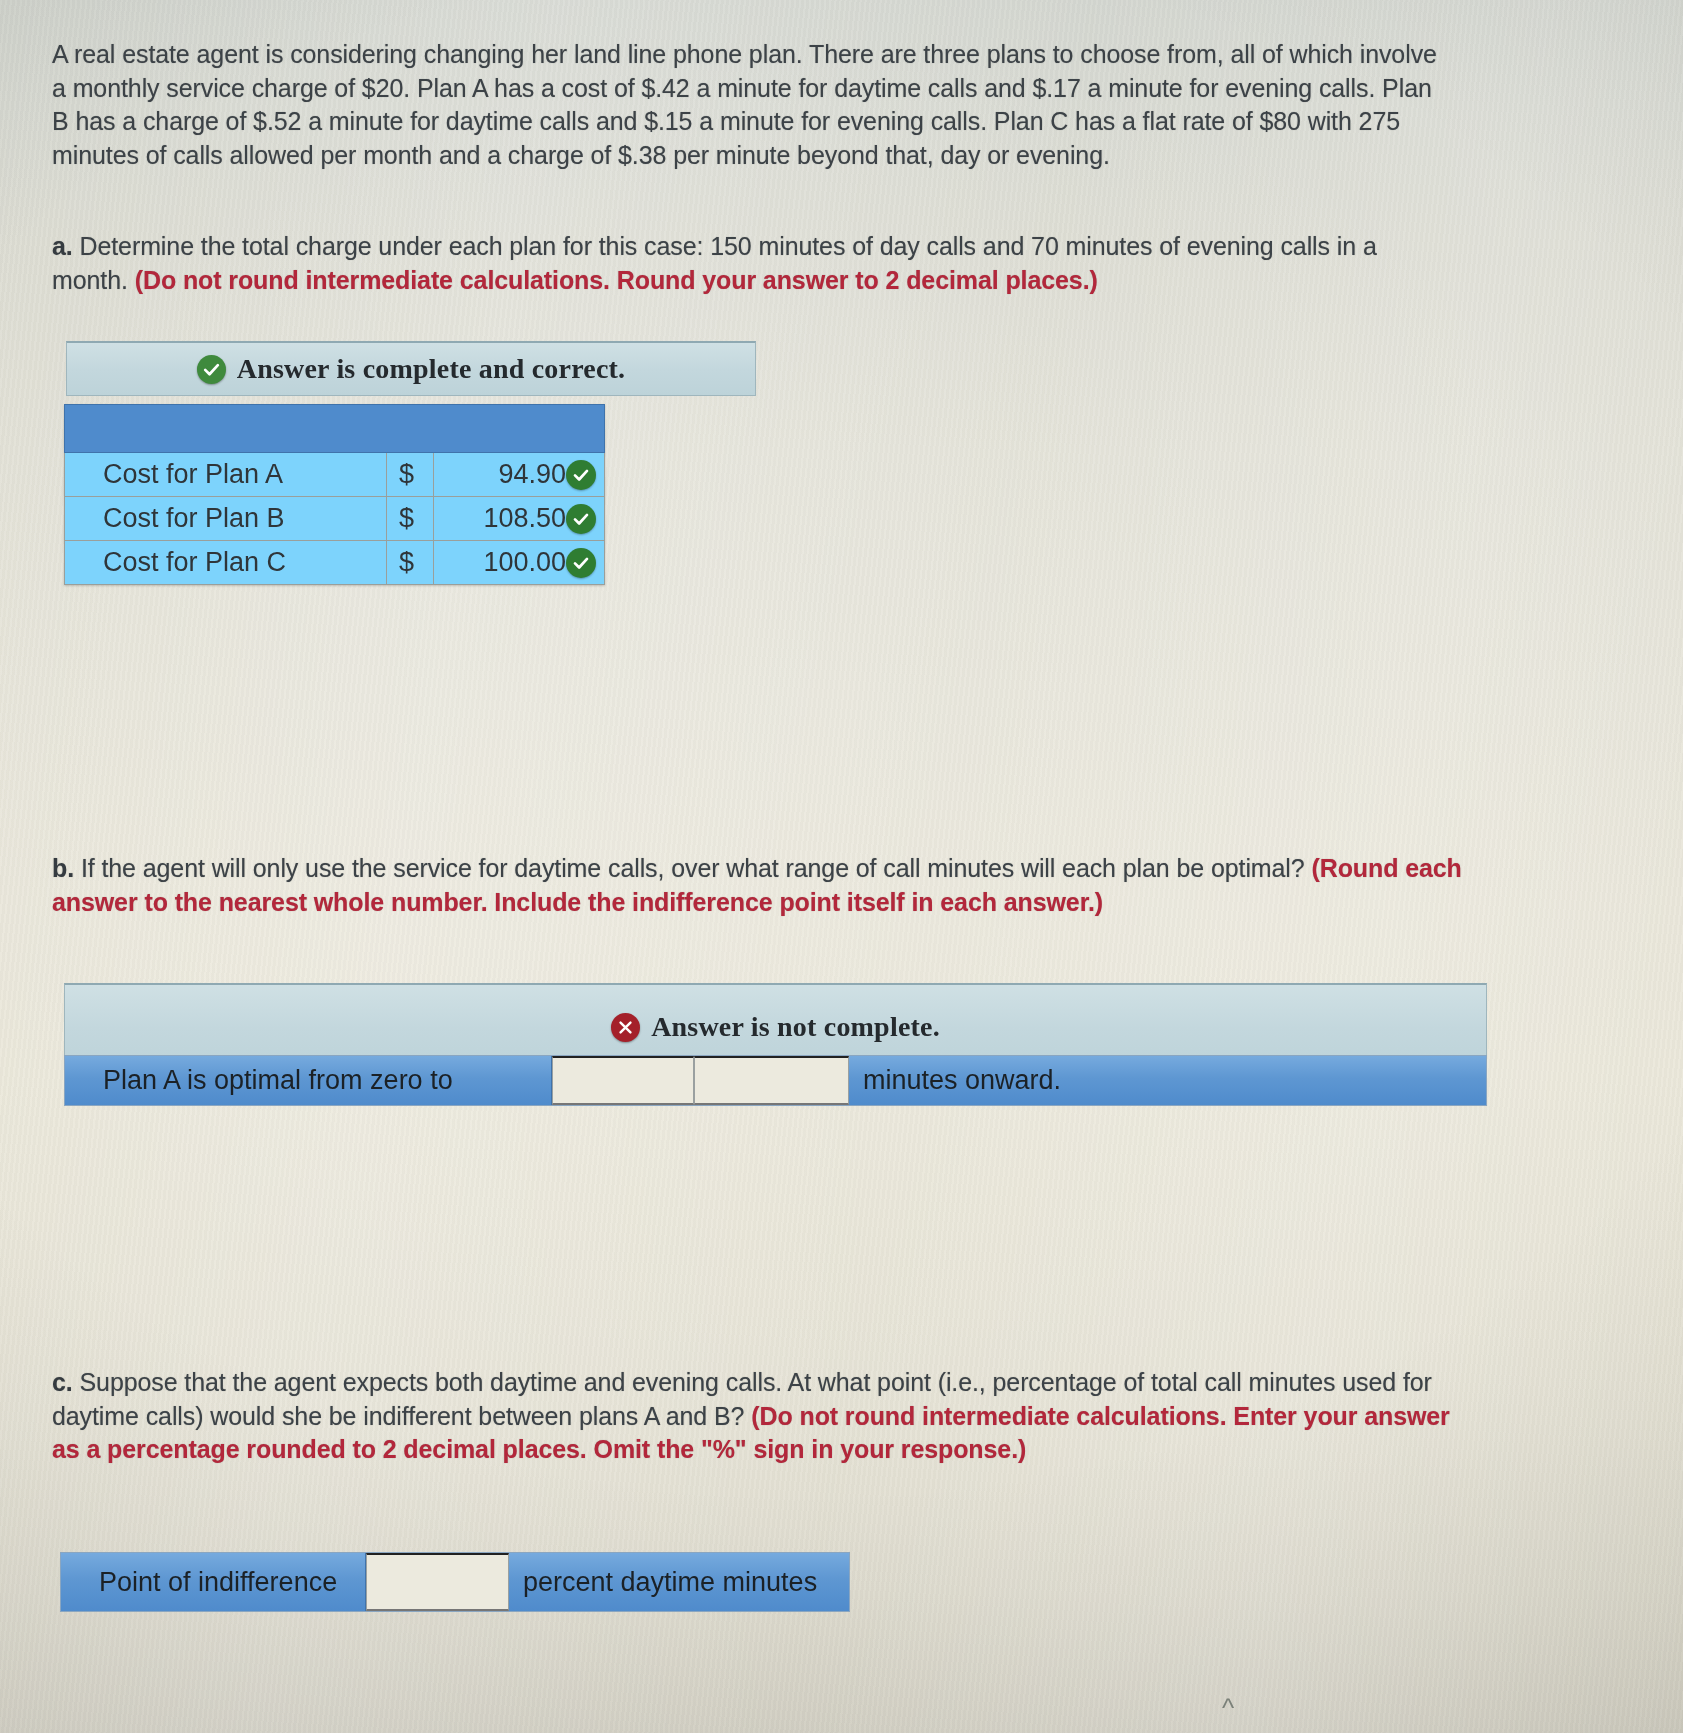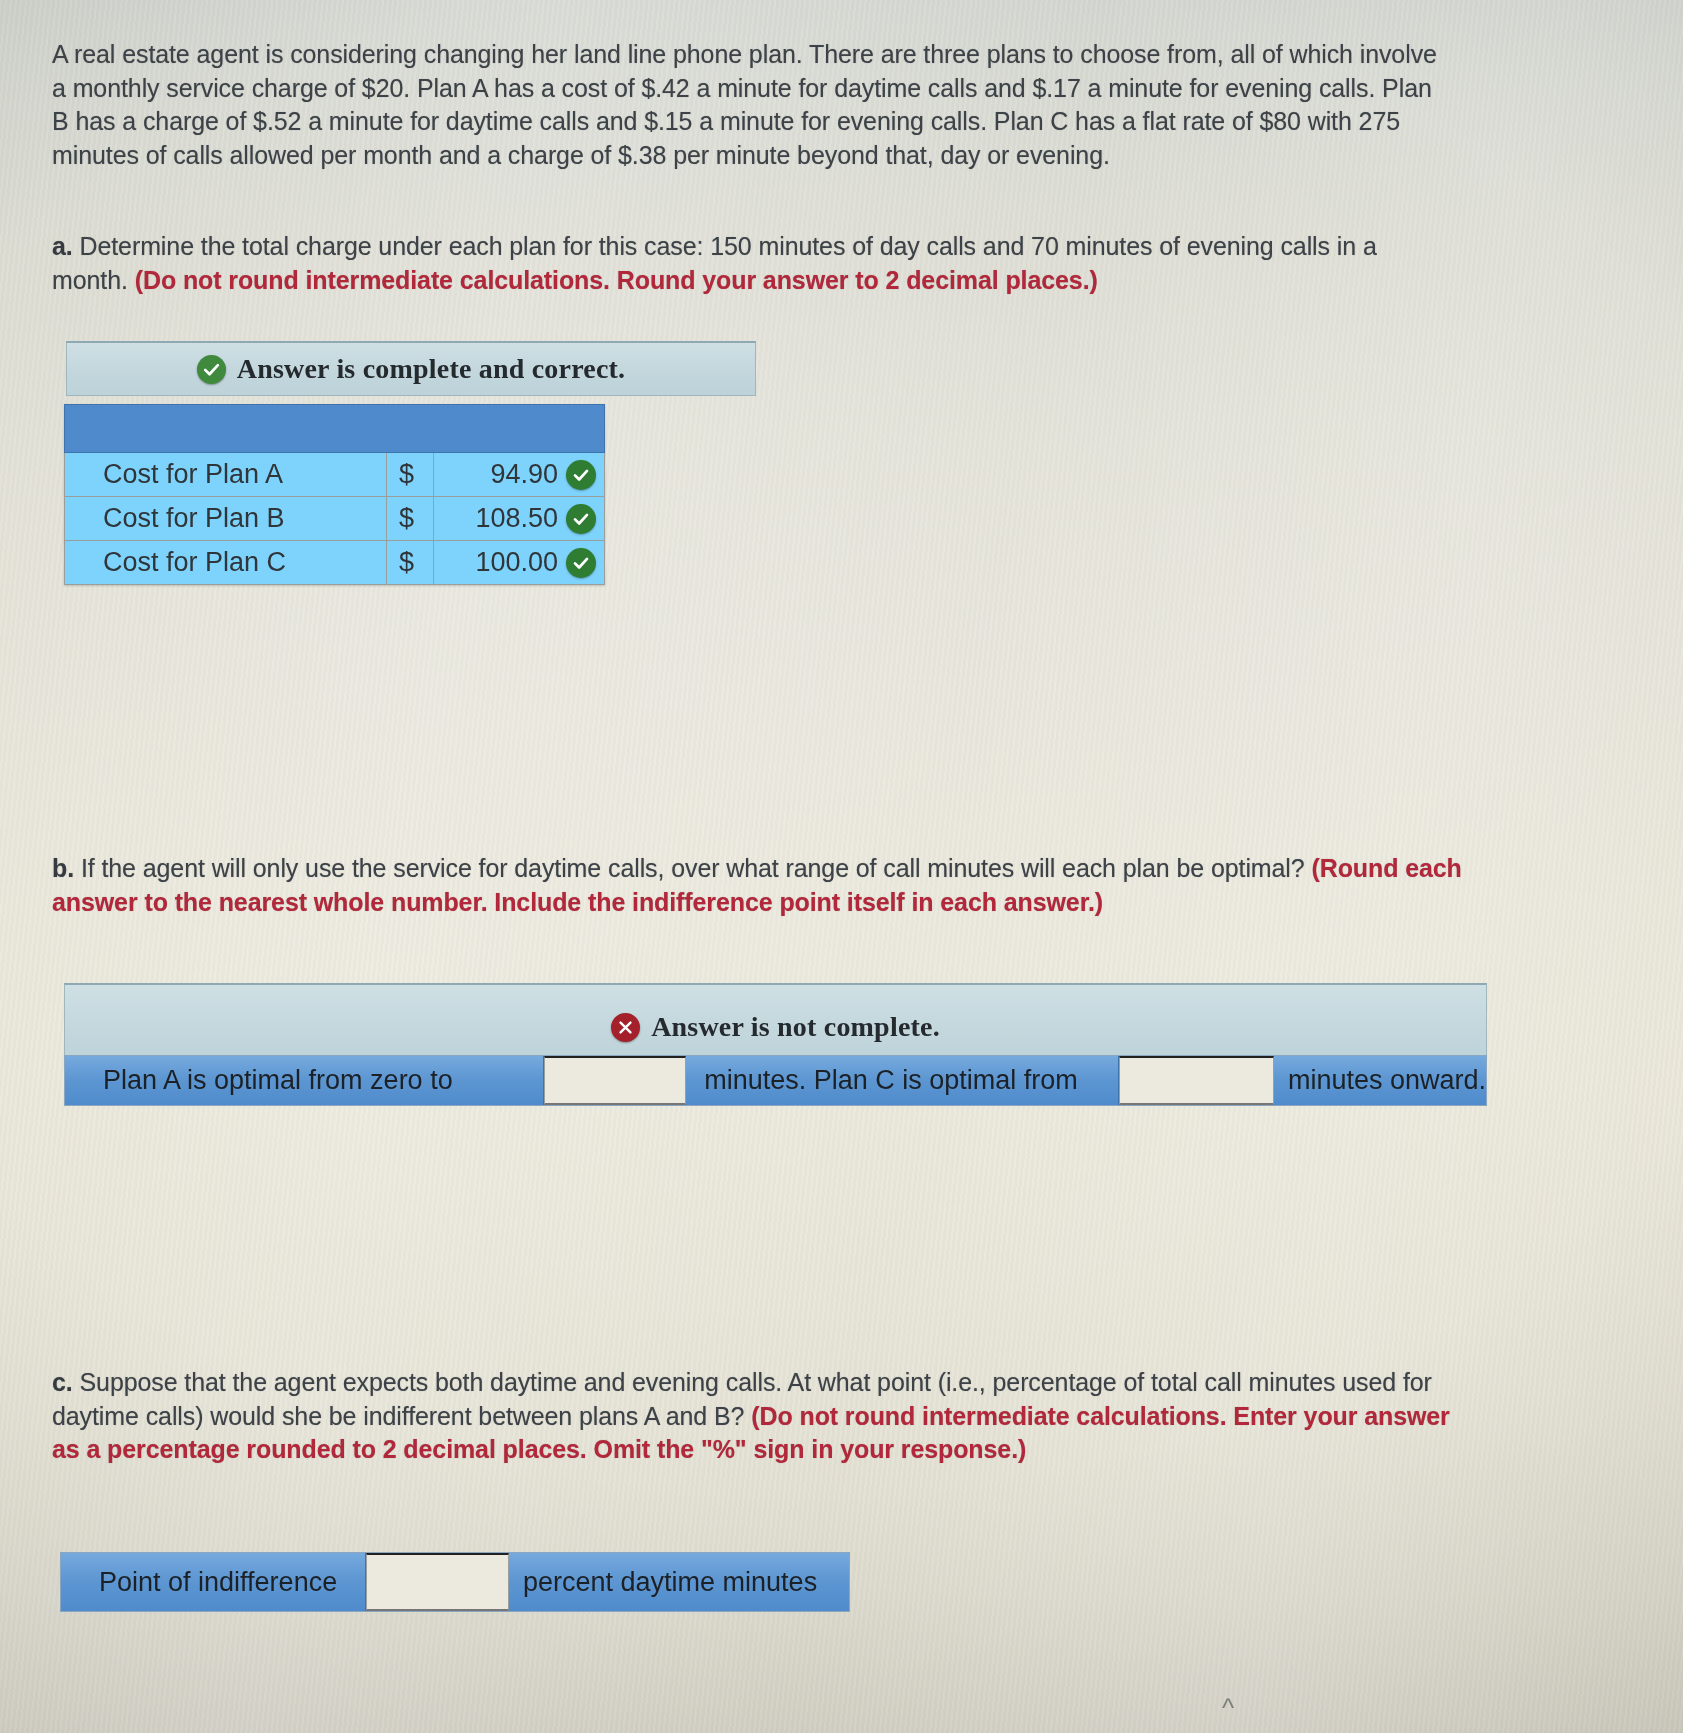--- a/index.html
+++ b/index.html
@@ -122,21 +122,21 @@
   }
   td.c-label { width: 283px; padding-left: 38px; white-space: nowrap; }
   td.c-dollar { width: 34px; padding-left: 12px; }
   td.c-val {
     width: 162px;
     text-align: right;
     padding-right: 8px;
     white-space: nowrap;
     position: relative;
   }
-  .val-wrap { display: inline-flex; align-items: center; gap: 8px; }
+  .val-wrap { display: inline-flex; align-items: center; }
   .tick {
     width: 30px; height: 30px;
     border-radius: 50%;
     background: #2f7d32;
     color: #fff;
     display: inline-flex;
     align-items: center;
     justify-content: center;
     box-shadow: 0 1px 2px rgba(0,0,0,.3);
   }
@@ -259,23 +259,20 @@
       </svg>
     </span>
     <span class="bnr-txt">Answer is not complete.</span>
   </div>
 
   <div class="strip" style="left:64px; top:1055px; width:1423px; height:51px;">
     <div class="seg-blue" style="width:487px; padding-left:38px;">
       <span>Plan A is optimal from zero to</span>
     </div>
     <input class="seg-input" type="text" style="width: 142px;" value="">
-    <div class="seg-blue" style="width:440px; padding-left:18px;">
-      <span>minutes. Plan C is optimal from</span>
-    </div>
     <input class="seg-input" type="text" style="width: 155px;" value="">
     <div class="seg-blue" style="flex:1; padding-left:14px; border-right:none;">
       <span>minutes onward.</span>
     </div>
   </div>
 
   <div class="para" style="left:52px; top:1366px; width:1420px;">
     <span class="lbl">c.</span>
     <span>Suppose that the agent expects both daytime and evening calls. At what point (i.e., percentage of total call minutes used for daytime calls) would she be indifferent between plans A and B?</span>
     <span class="red">(Do not round intermediate calculations.  Enter your answer as a percentage rounded to 2 decimal places.  Omit the "%" sign in your response.)</span>

